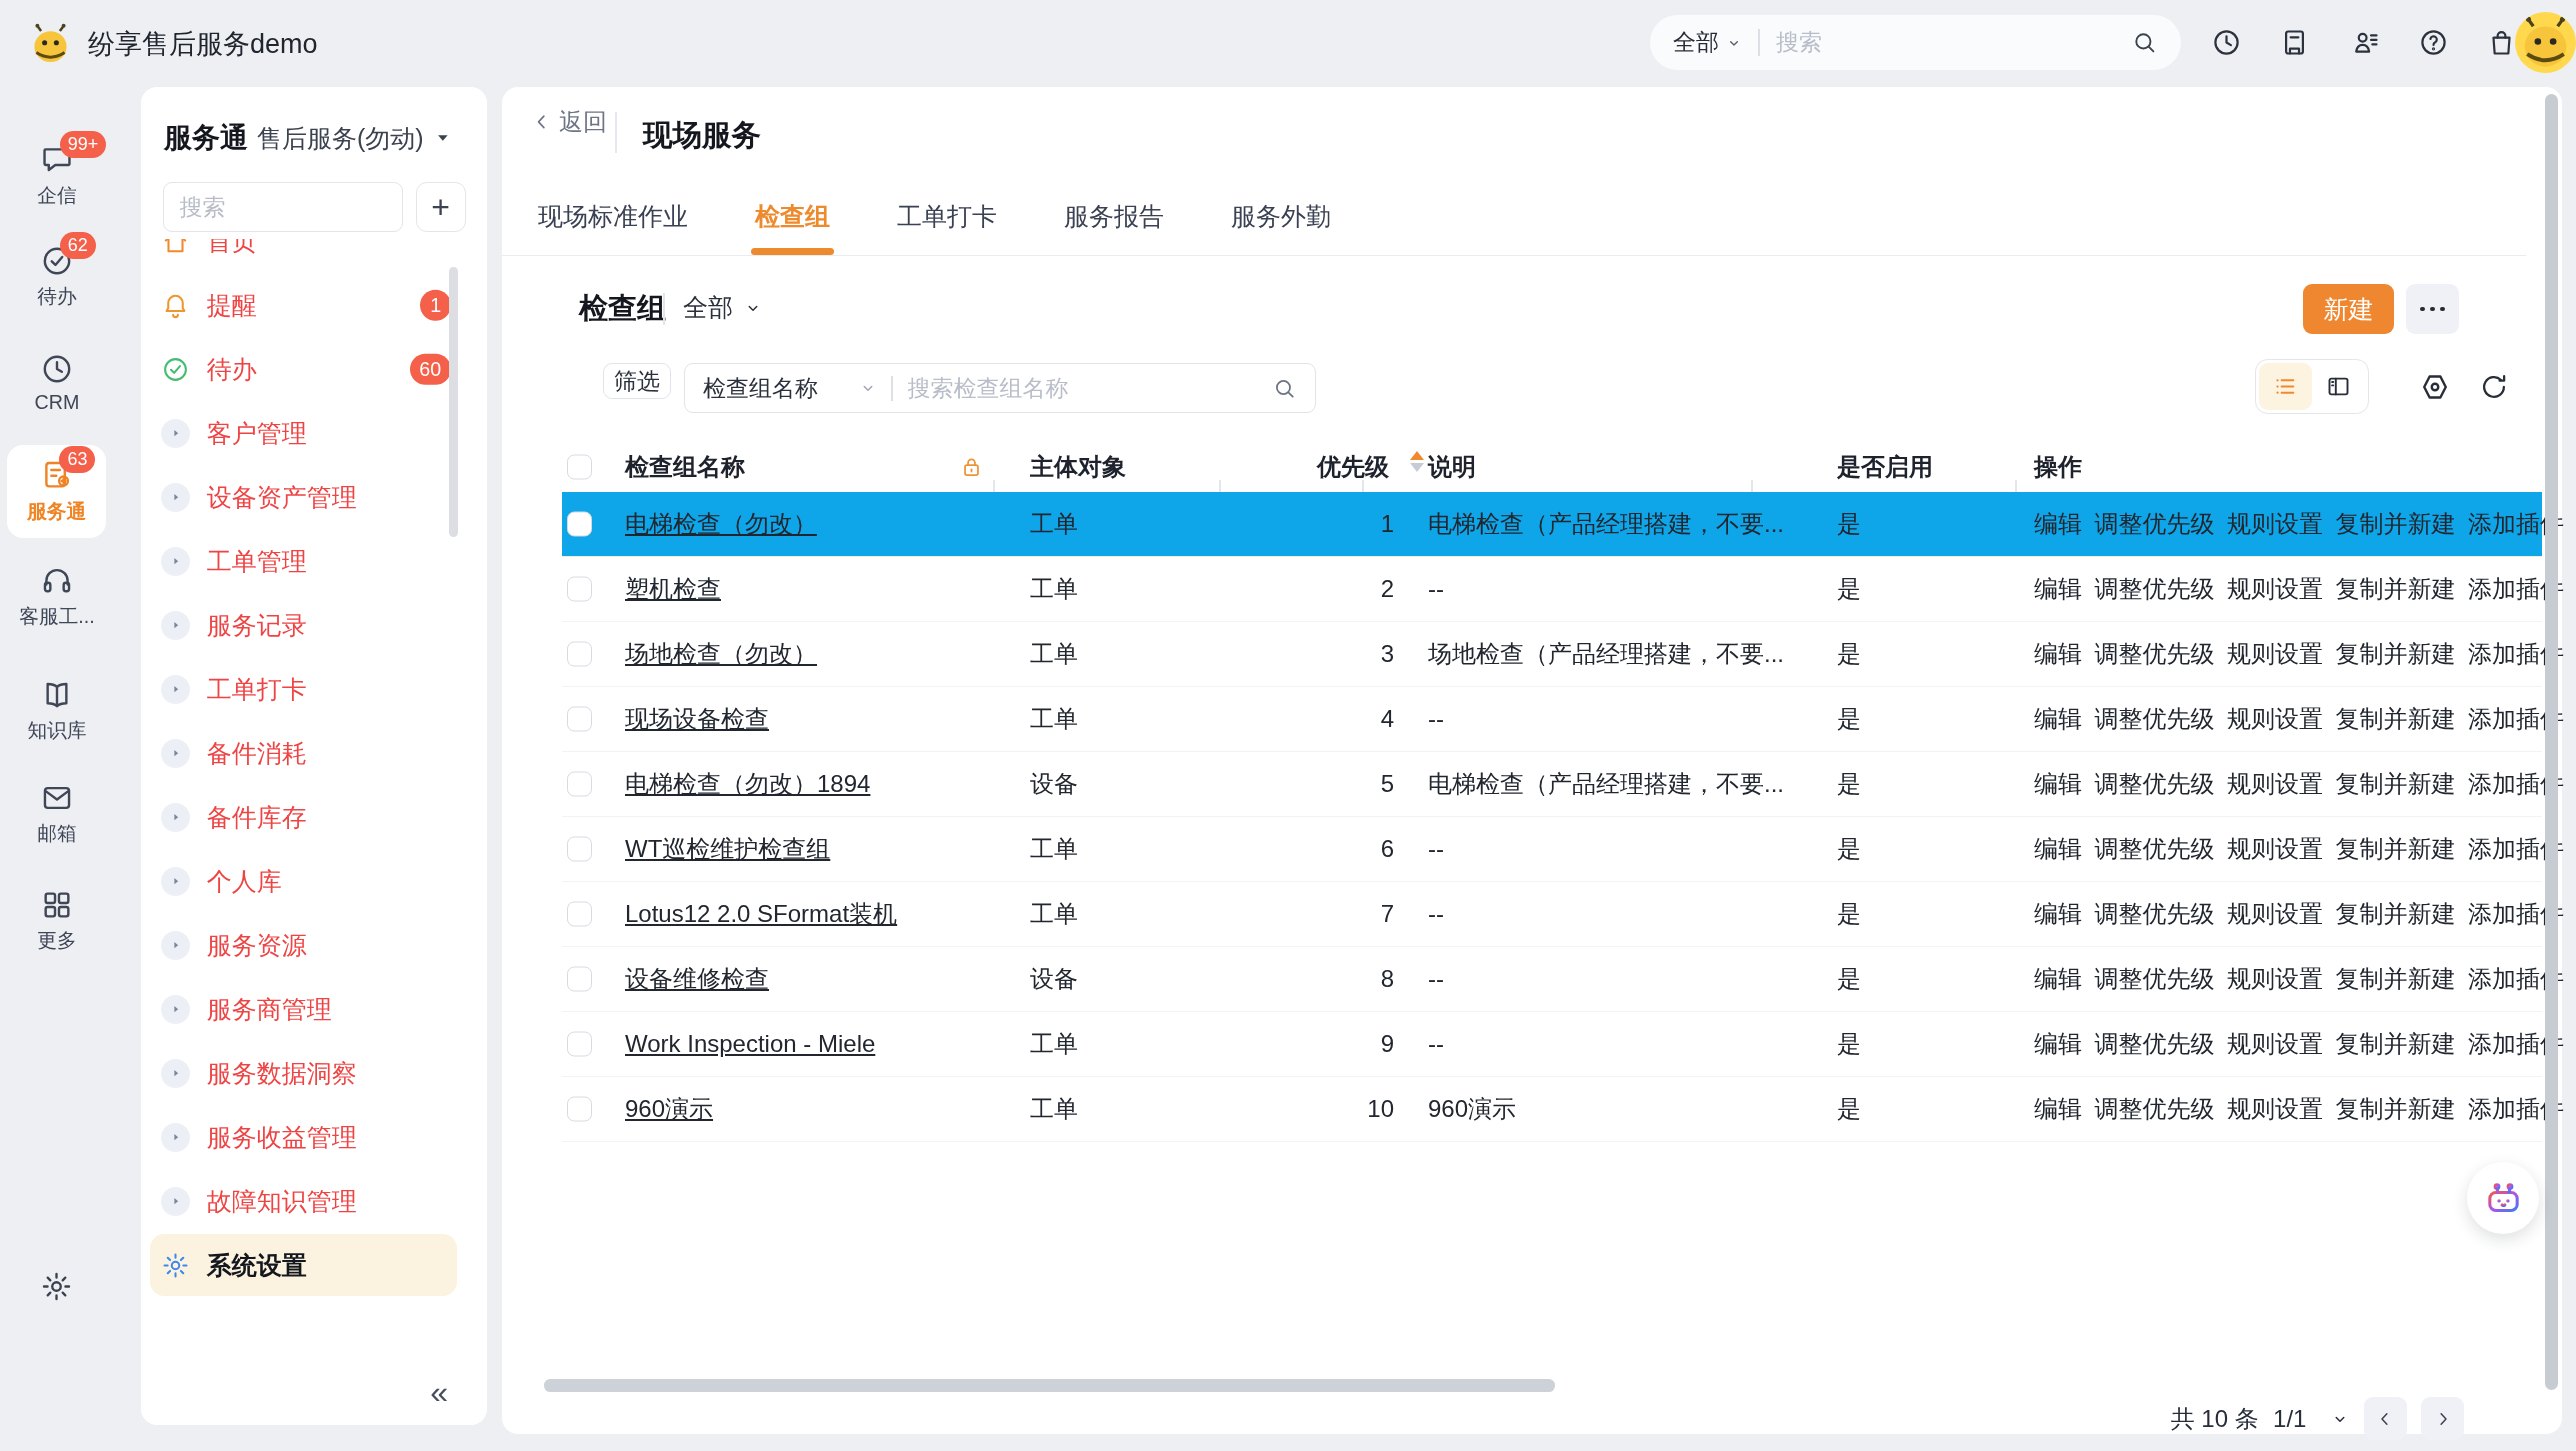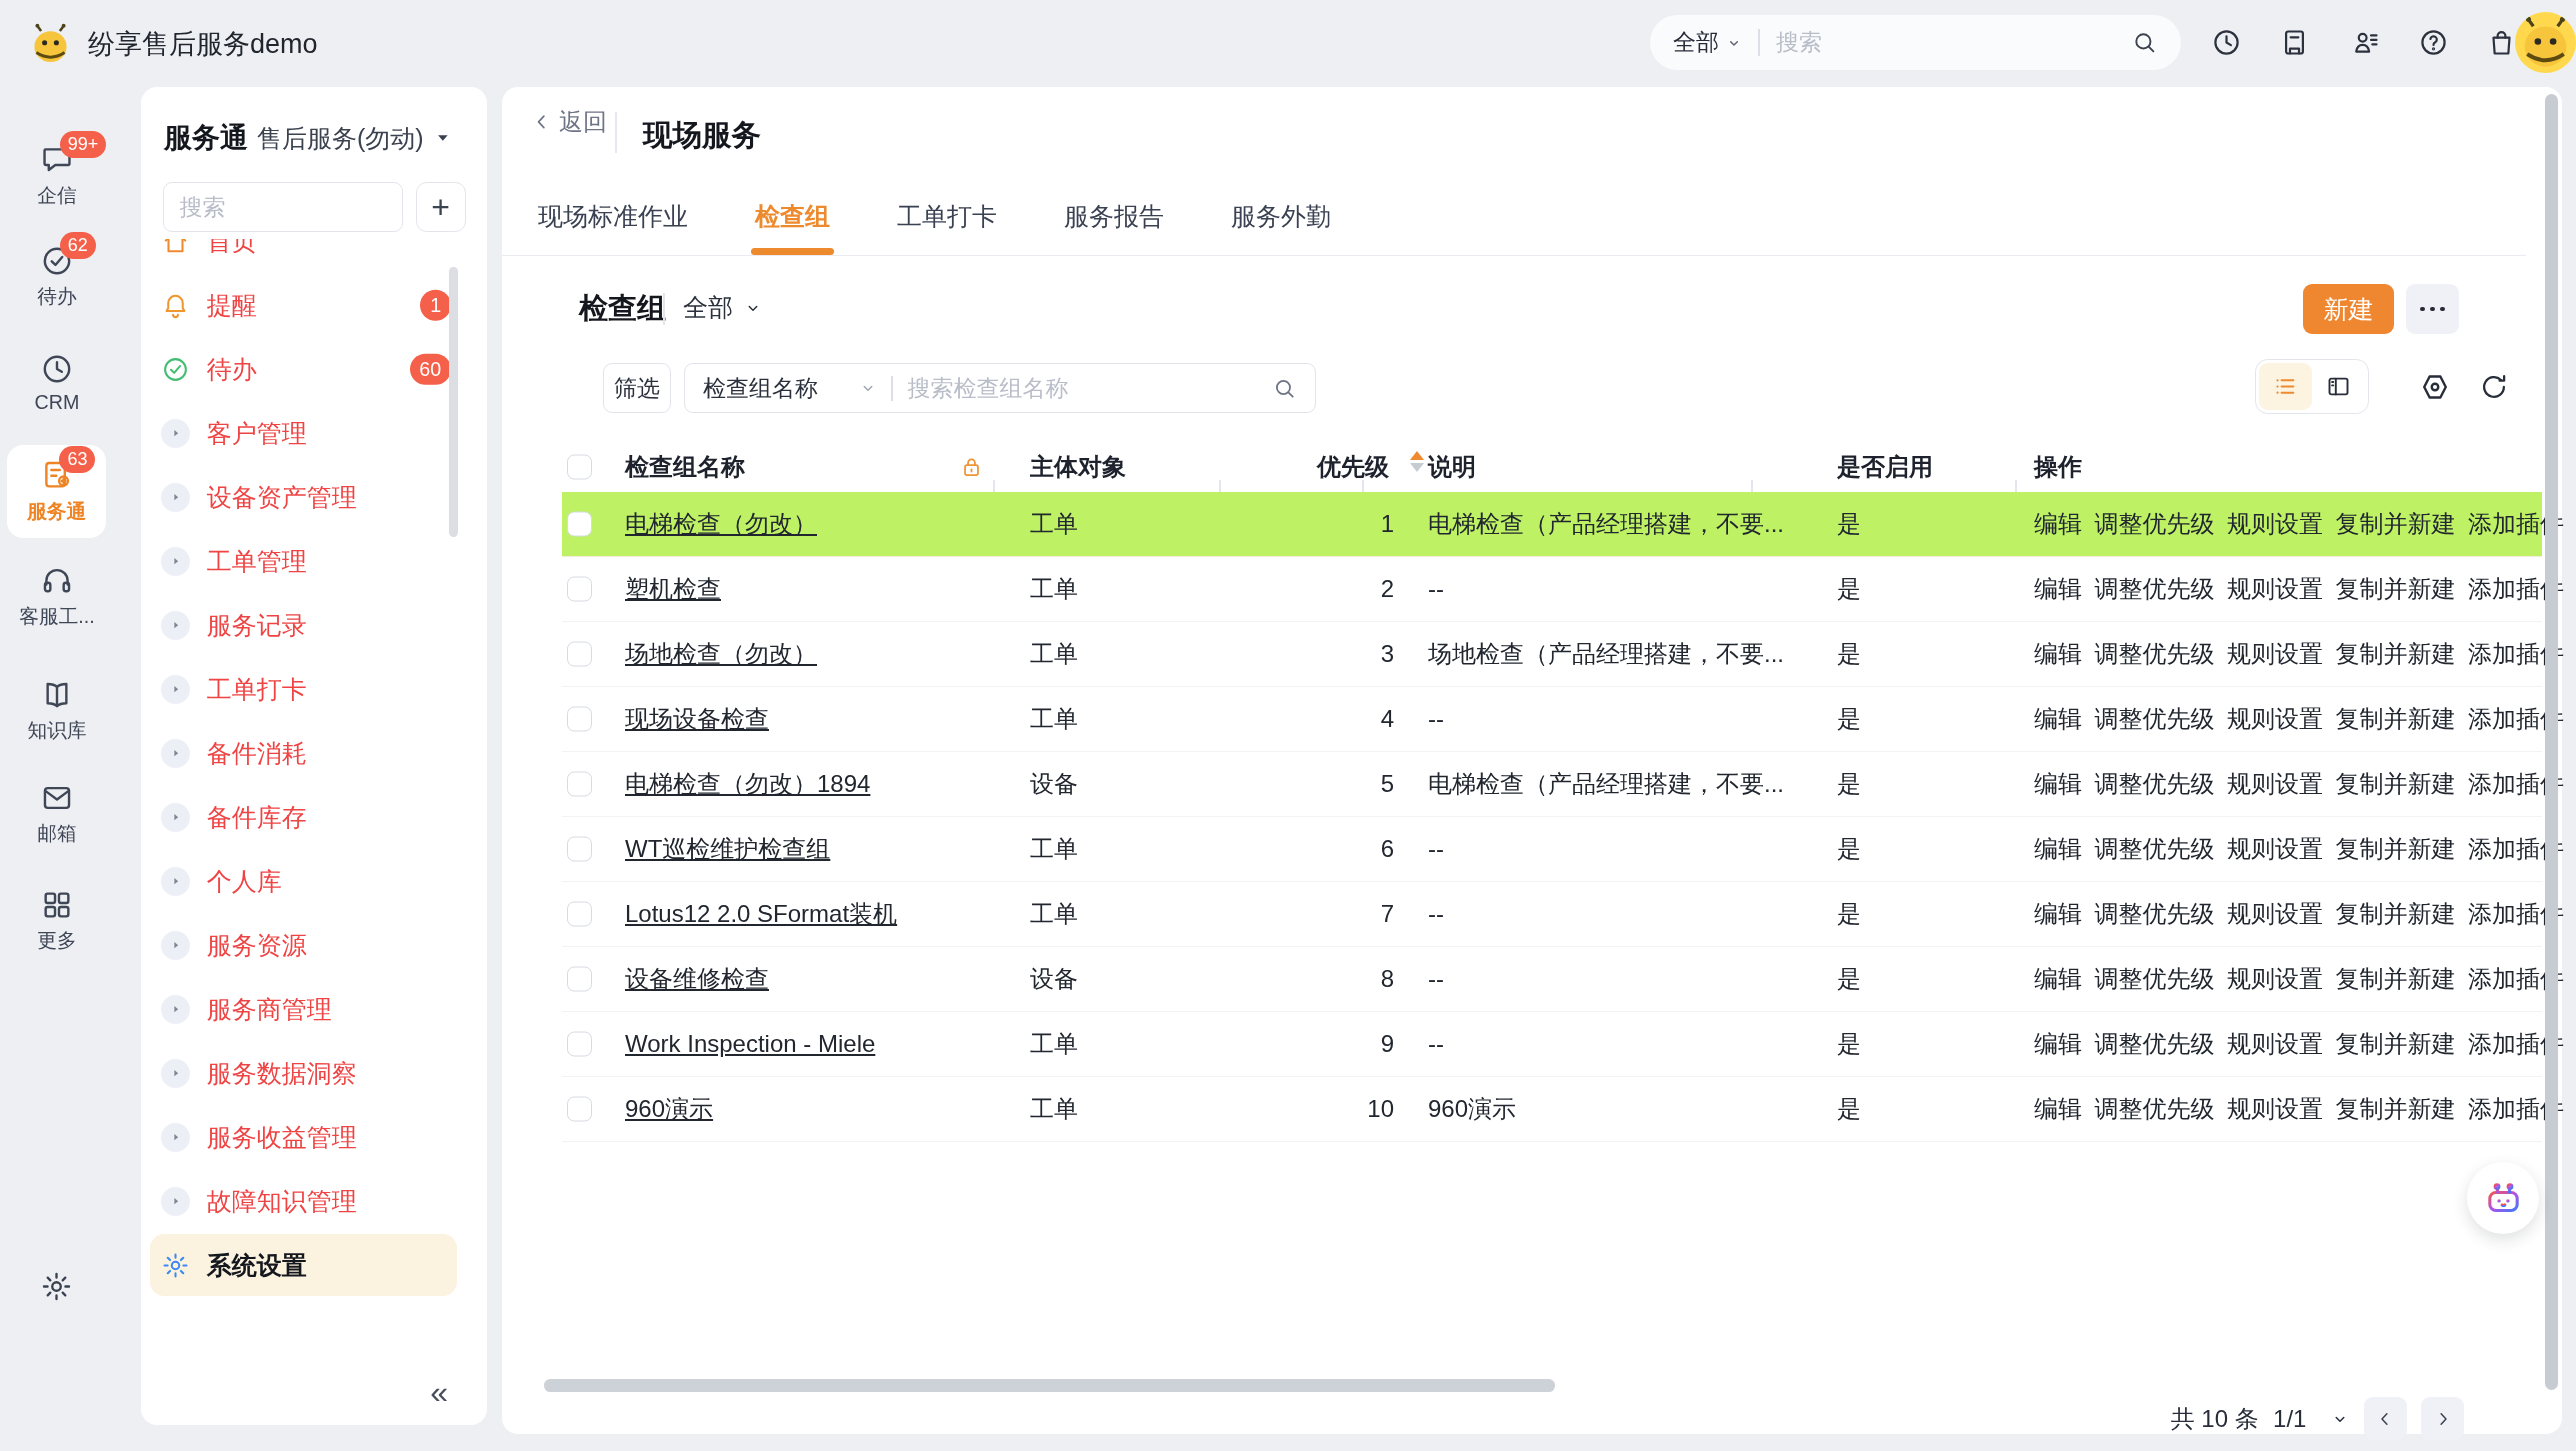--- a/index.html
+++ b/index.html
@@ -61,21 +61,21 @@
   .tab{position:relative;font-size:25px;color:#3a4152;height:77px;display:flex;align-items:center;cursor:pointer;}
   .tab.active{color:#ee8a2e;font-weight:700;}
   .tab.active::after{content:"";position:absolute;left:-3.6px;right:-3.6px;bottom:0;height:6.3px;border-radius:3.6px;background:#ee8a2e;}
   .lh-title{position:absolute;left:77px;top:202px;font-size:29px;font-weight:700;color:#14171e;}
   .lh-div{position:absolute;left:161px;top:206px;width:1.8px;height:32px;background:#e3e5ea;}
   .lh-all{position:absolute;left:181px;top:204px;font-size:25px;color:#2a303c;display:flex;gap:10.7px;align-items:center;cursor:pointer;}
   .lh-all svg{width:18px;height:18px;color:#2a303c;}
   .btn-new{position:absolute;left:1801px;top:197px;width:91px;height:50px;background:#ef8730;border-radius:9px;color:#fff;font-size:25px;display:flex;align-items:center;justify-content:center;cursor:pointer;}
   .btn-more{position:absolute;left:1904px;top:197px;width:53px;height:50px;background:#f0f1f6;border-radius:9px;display:flex;gap:5.4px;align-items:center;justify-content:center;cursor:pointer;}
   .btn-more i{width:4.5px;height:4.5px;border-radius:50%;background:#262b36;}
-  .btn-filter{position:absolute;left:101px;top:276px;width:68px;height:50px;border:1.8px solid #e2e4ea;border-radius:9px;font-size:23px;color:#2a303c;display:flex;align-items:center;justify-content:center;box-sizing:border-box;cursor:pointer;}
+  .btn-filter{position:absolute;left:101px;top:276px;width:68px;height:36px;border:1.8px solid #e2e4ea;border-radius:9px;font-size:23px;color:#2a303c;display:flex;align-items:center;justify-content:center;box-sizing:border-box;cursor:pointer;}
   .combo{position:absolute;left:182px;top:276px;width:632px;height:50px;border:1.8px solid #e2e4ea;border-radius:9px;display:flex;align-items:center;box-sizing:border-box;padding:0 18px;}
   .combo .sel{font-size:23px;color:#2a303c;cursor:pointer;}
   .combo .car{width:18px;height:18px;color:#a0a6b2;margin-left:41px;}
   .combo .dv{width:1.8px;height:25px;background:#dcdfe5;margin:0 14.3px;}
   .combo .ph{font-size:23px;color:#b8bdc8;}
   .combo .mag{margin-left:auto;width:25px;height:25px;color:#6b7383;}
   .vtoggle{position:absolute;left:1753px;top:272px;width:114px;height:55px;border:1.8px solid #e3e5ea;border-radius:12.5px;display:flex;box-sizing:border-box;padding:2.7px;}
   .vt{flex:1;display:flex;align-items:center;justify-content:center;border-radius:9px;color:#272d39;cursor:pointer;}
   .vt.active{background:#fcf3e0;color:#ef8a2e;}
   .vt svg{width:27px;height:27px;}
@@ -94,21 +94,21 @@
   .x-desc{left:866px;}
   .x-on{left:1275px;}
   .x-act{left:1472px;}
   .tick{position:absolute;bottom:0;width:1.8px;height:12.5px;background:#e4e6eb;}
   .cbx{width:25px;height:25px;border:1.8px solid #d6dae1;border-radius:7.2px;background:#fff;box-sizing:border-box;cursor:pointer;}
   .sort{display:flex;flex-direction:column;gap:3.6px;}
   .sort .up{width:0;height:0;border-left:7.2px solid transparent;border-right:7.2px solid transparent;border-bottom:9px solid #ef8a2e;}
   .sort .dn{width:0;height:0;border-left:7.2px solid transparent;border-right:7.2px solid transparent;border-top:9px solid #c7ccd4;}
   .rows{position:absolute;left:60px;top:405px;width:1980px;}
   .row{position:relative;height:64px;border-bottom:0.9px solid #f1f3f6;}
-  .row.hl{background:#bef264;border-bottom-color:#f3ecd8;padding-left:42px;}
+  .row.hl{background:#0ea5e9;border-bottom-color:#f3ecd8;padding-left:42px;}
   .row .cell{position:absolute;top:50%;transform:translateY(-50%);font-size:24px;color:#21262f;white-space:nowrap;}
   .c-check{left:5.4px;}
   .c-name{left:63px;color:#4a74e8;text-decoration:underline;}
   .c-obj{left:468px;}
   .c-pri{left:707px;width:125px;text-align:right;}
   .c-desc{left:866px;width:398px;overflow:hidden;}
   .c-on{left:1275px;}
   .c-act{left:1472px;display:flex;gap:12.5px;color:#4a74e8;}
   .hthumb{position:absolute;left:42px;top:1292px;width:1011px;height:12.5px;border-radius:6.3px;background:#cdd1d8;cursor:pointer;}
   .pager{position:absolute;right:98px;top:1309px;height:45px;display:flex;align-items:center;gap:14.3px;font-size:24px;color:#272d3a;}

